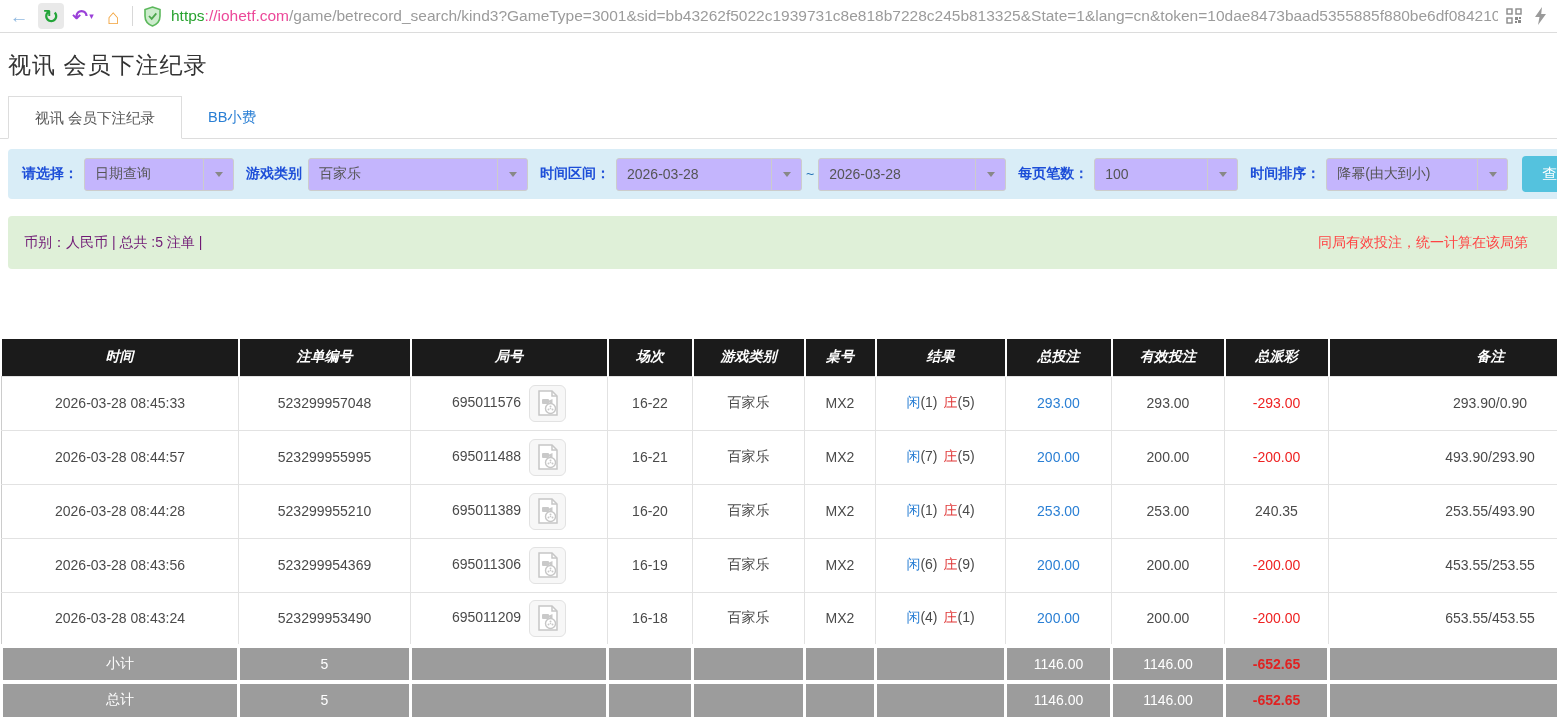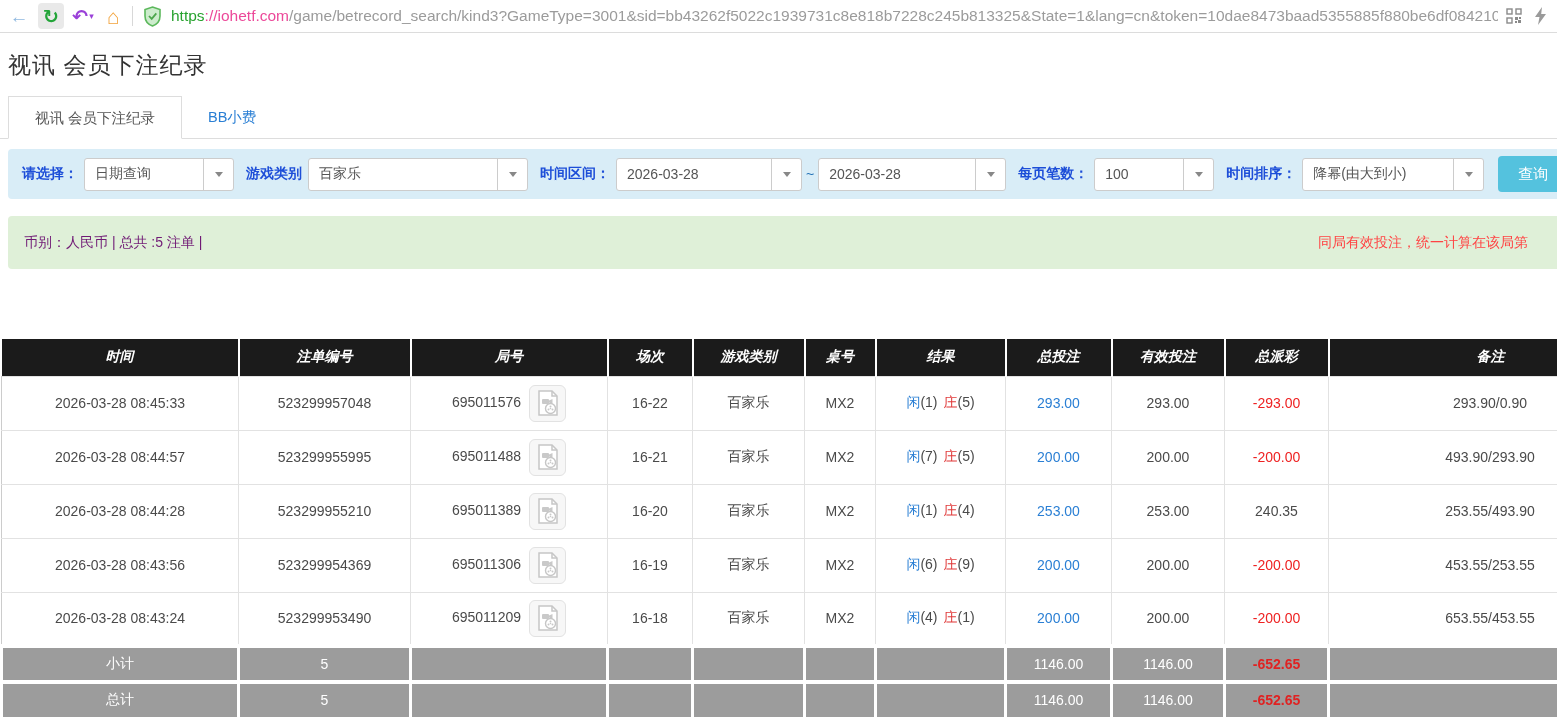--- a/index.html
+++ b/index.html
@@ -34,21 +34,21 @@
   .tab { padding:0 26px; line-height:42px; font-size:14.5px; cursor:pointer; }
   .tab.active { border:1px solid #ddd; border-bottom:1px solid #fff; margin-bottom:-1px;
                 background:#fff; color:#555; }
   .tab.inactive { color:#2a7fd4; }
 
   .filter-bar { margin:10px 0 0 8px; width:1700px; height:50px; background:#d9edf7;
                 border-radius:4px; display:flex; align-items:center; padding:0 12px;
                 font-size:14px; white-space:nowrap; }
   .f-label { color:#1d4ed8; font-weight:bold; margin:0 6px 0 12px; }
   .f-label:first-child { margin-left:2px; }
-  .select { background:#ffffff; border:1px solid #ccc; border-radius:3px; height:33px;
+  .select { background:#c4b5fd; border:1px solid #ccc; border-radius:3px; height:33px;
             display:inline-flex; align-items:stretch; cursor:pointer; overflow:hidden; }
   .select .val { display:flex; align-items:center; padding:0 10px; color:#555; flex:1; }
   .select .caretzone { width:30px; border-left:1px solid #ccc; display:flex;
                        align-items:center; justify-content:center; }
   .caret-tri { width:0; height:0; border-left:4px solid transparent; border-right:4px solid transparent;
                border-top:5px solid #888; }
   .tilde { color:#1f6fb5; margin:0 4px; }
   .search-btn { margin-left:14px; background:#54c2de; color:#fff; border:none; border-radius:4px;
                 height:36px; width:70px; font-size:15px; cursor:pointer; flex:0 0 auto;
                 font-family:inherit; }
@@ -161,21 +161,21 @@
     </span>
     <span class="tilde">~</span>
     <span class="select" style="width:188px">
       <span class="val">2026-03-28</span>
       <span class="caretzone">
           <span class="caret-tri"></span>
         </span>
     </span>
 
     <span class="f-label">每页笔数：</span>
-    <span class="select" style="width:120px">
+    <span class="select" style="width:144px">
       <span class="val">100</span>
       <span class="caretzone">
           <span class="caret-tri"></span>
         </span>
     </span>
 
     <span class="f-label">时间排序：</span>
     <span class="select" style="width:182px">
       <span class="val">降幂(由大到小)</span>
       <span class="caretzone">

